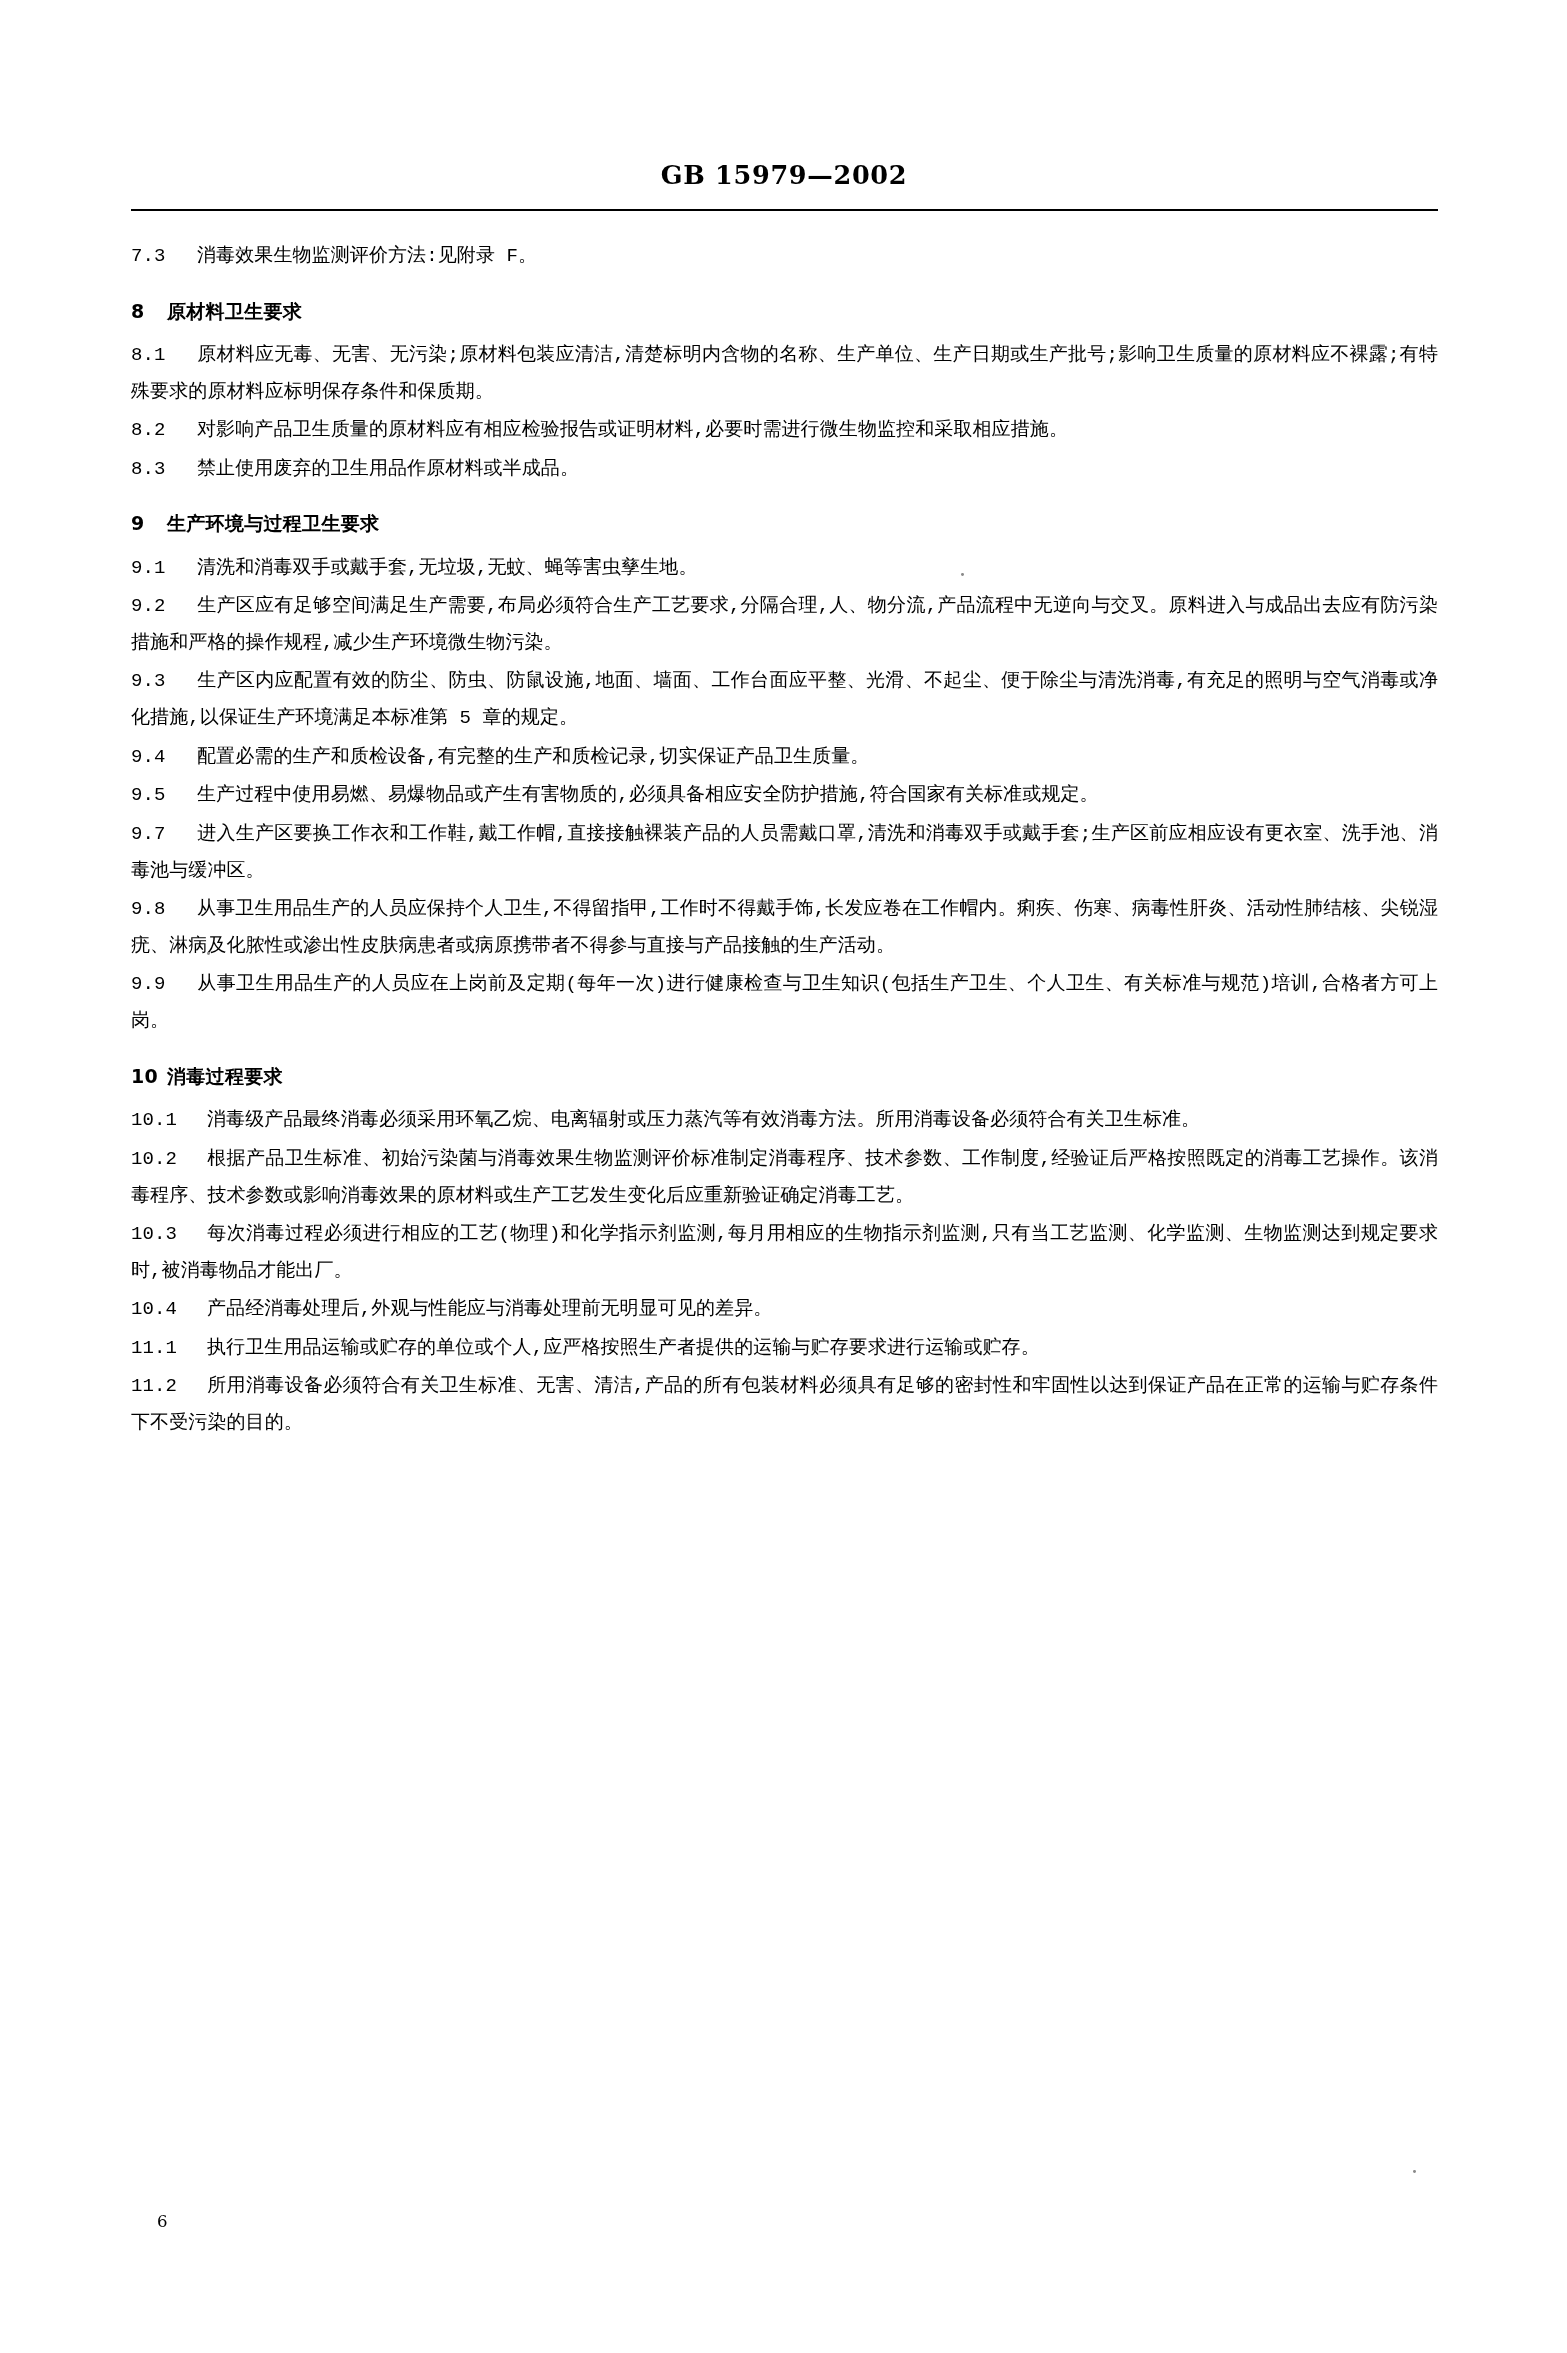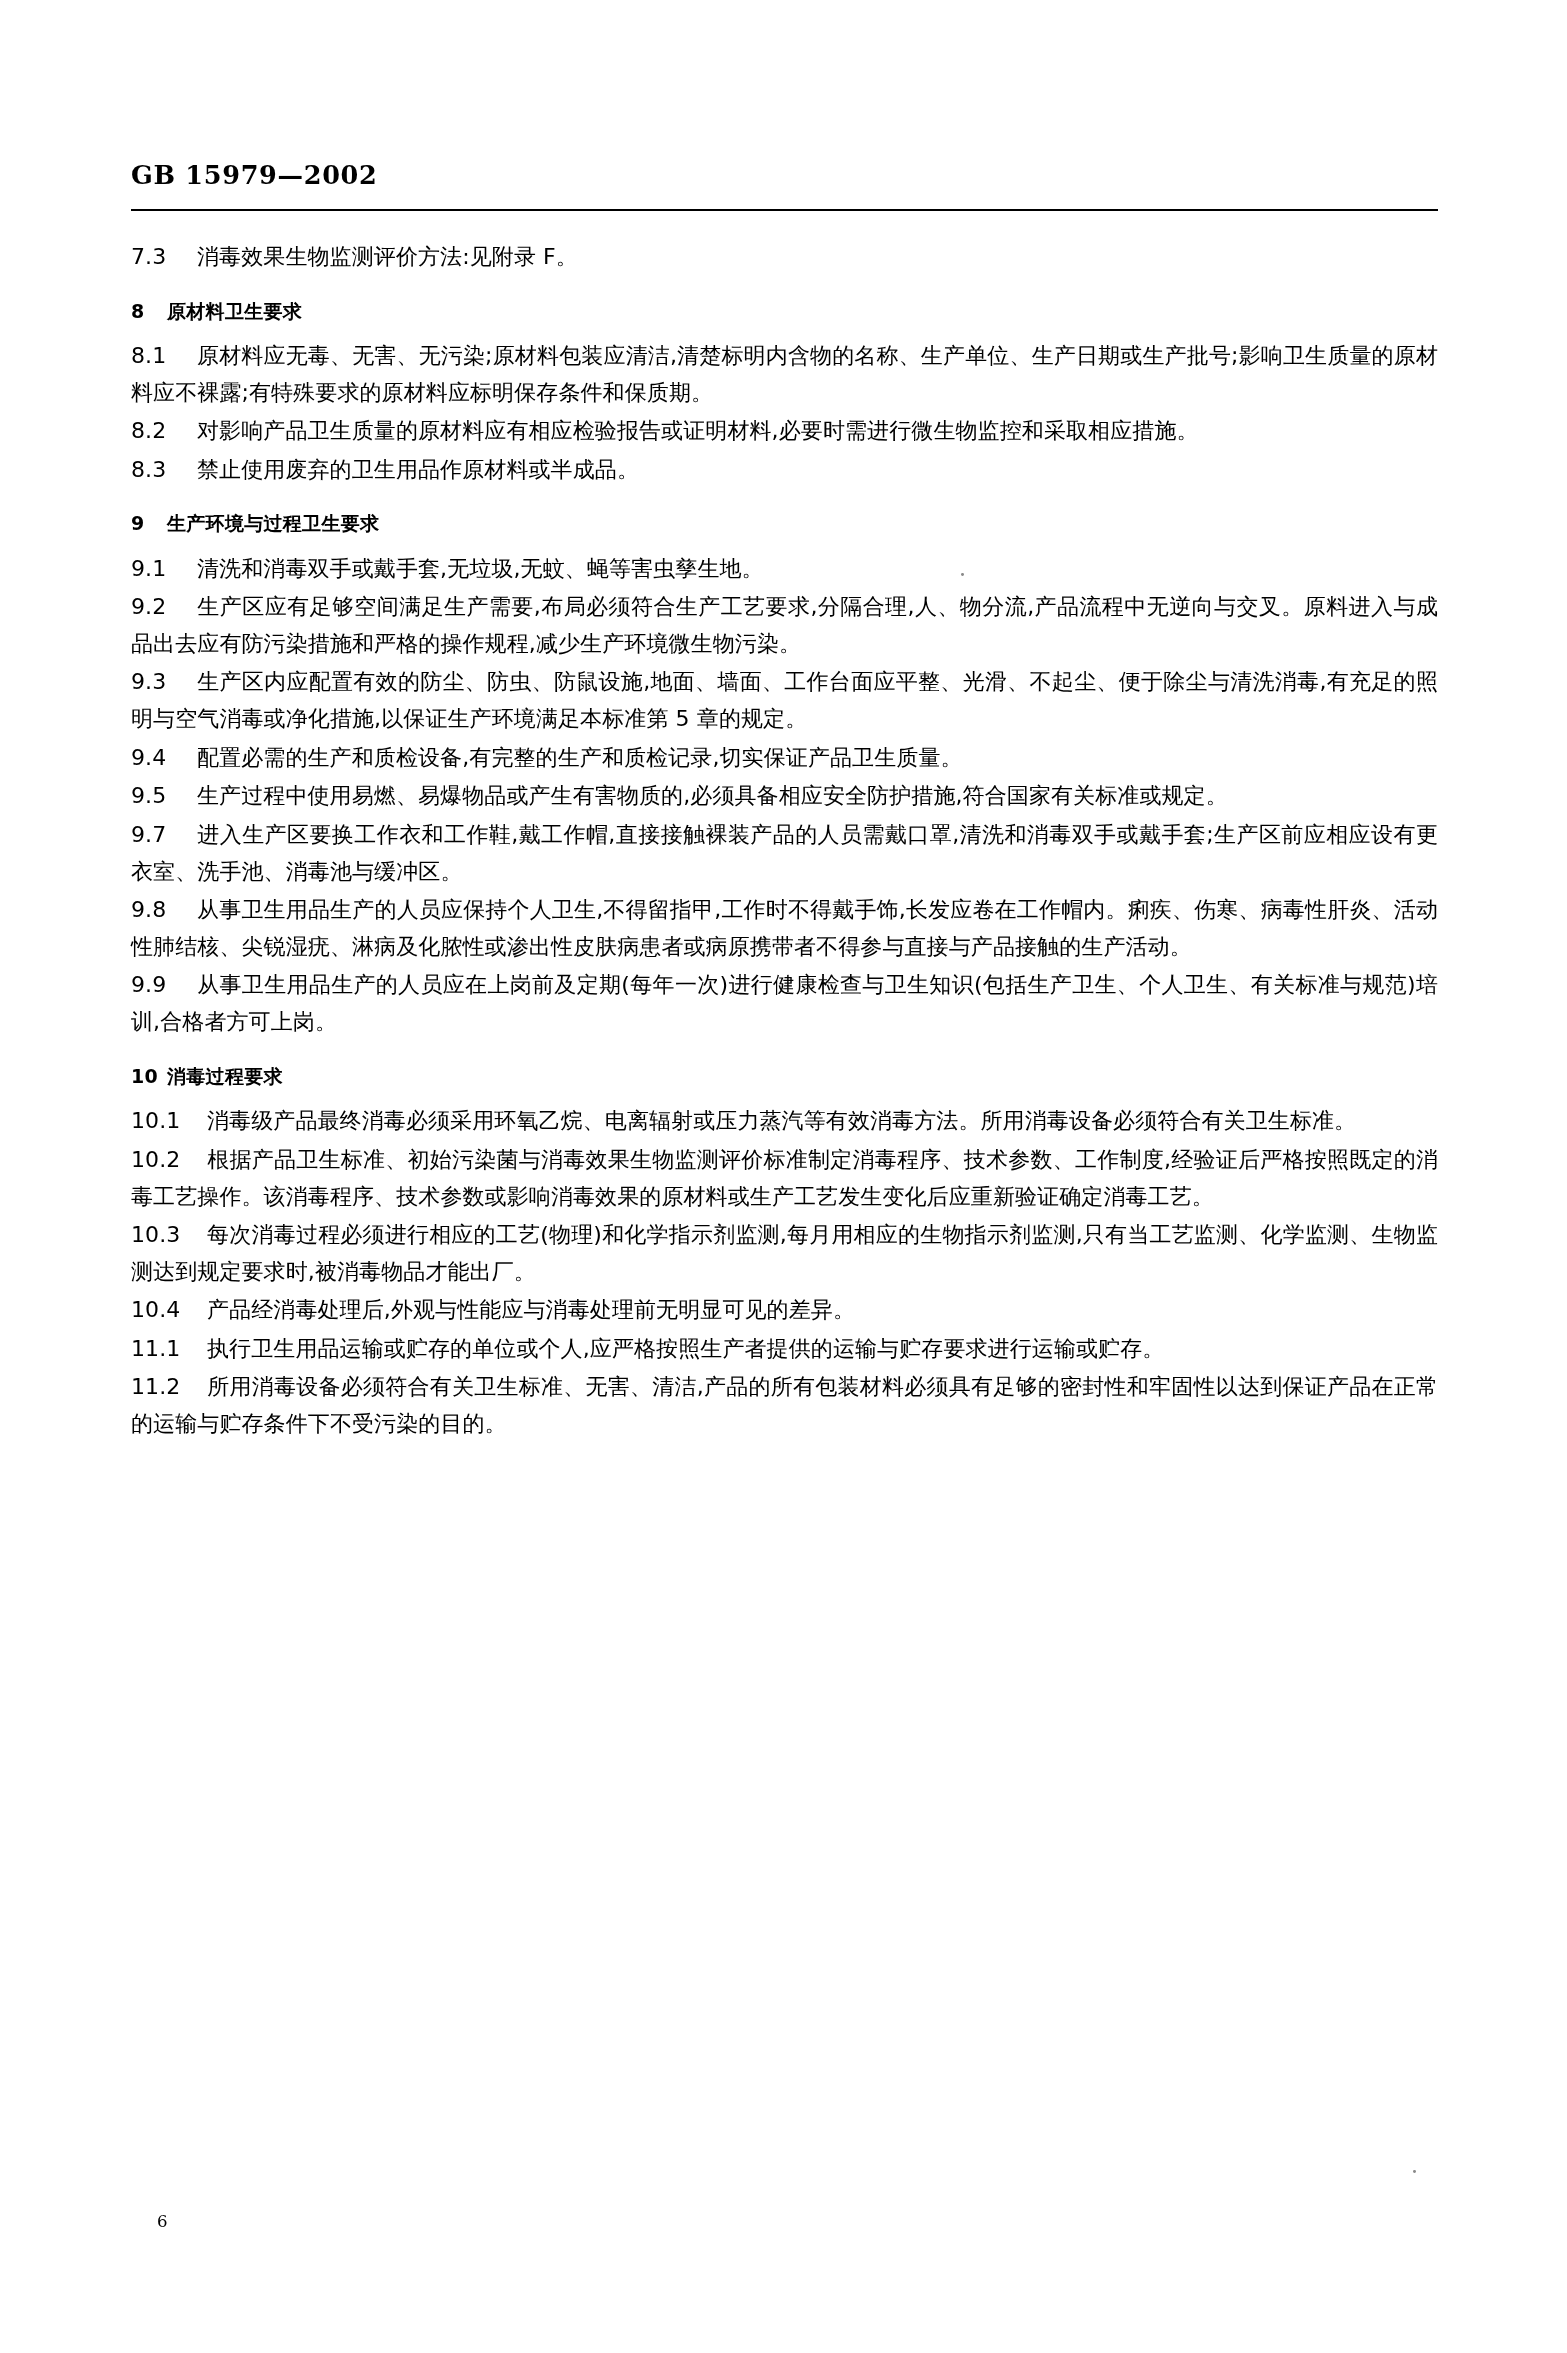--- a/index.html
+++ b/index.html
@@ -18,20 +18,21 @@
     background: #ffffff;
     box-sizing: border-box;
     padding: 0;
     overflow: hidden;
   }
   .header {
     position: absolute;
     top: 160px;
     left: 131px;
     right: 131px;
+    text-align: center;
   }
   .header-title {
     font-family: "DejaVu Serif", "Liberation Serif", serif;
     font-weight: bold;
     font-size: 25.5px;
     letter-spacing: 0.7px;
   }
   .header-rule {
     position: absolute;
     top: 209px;
@@ -51,26 +52,27 @@
     font-weight: bold;
     font-size: 19px;
     margin: 23.5px 0 12.4px 0;
     letter-spacing: 0.3px;
   }
   .sec-title .num {
     display: inline-block;
     min-width: 36px;
   }
   .para {
-    font-size: 22px;
+    font-size: 19px;
     line-height: 37px;
     margin: 0 0 1.4px 0;
     text-align: justify;
     text-justify: inter-ideograph;
     letter-spacing: 0.1px;
+    font-family: Liberation Mono, monospace;
   }
   .para .lbl {
     display: inline-block;
     min-width: 66px;
   }
   .para .lbl.wide {
     min-width: 76px;
   }
   .first-para {
     margin-top: 0;

